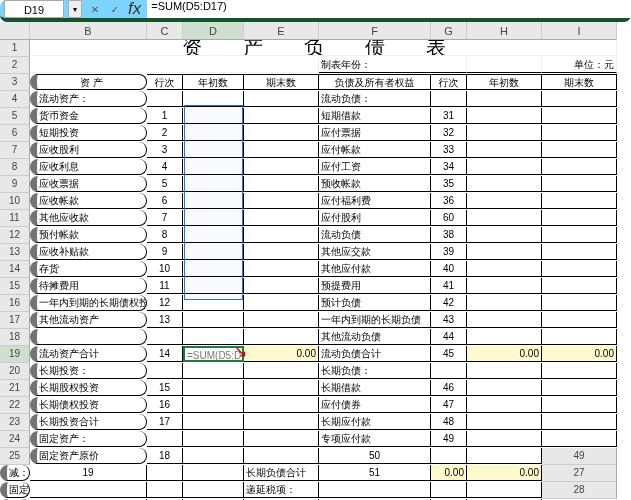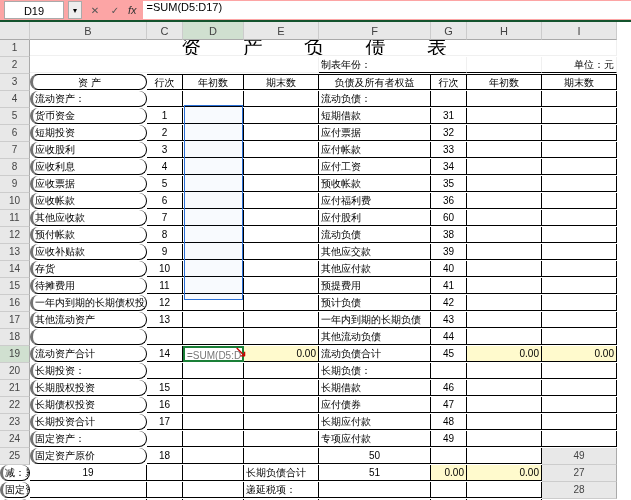--- a/index.html
+++ b/index.html
@@ -1,35 +1,35 @@
 <!DOCTYPE html>
 <html><head>
 <meta charset="utf-8">
 <style>
 * { box-sizing: border-box; margin: 0; padding: 0; }
 body { font-family: "Microsoft YaHei", SimSun, Arial, sans-serif; font-size: 11px; background: #fff; color: #000; }
-.namebox-bar { display: flex; align-items: center; height: 22px; border-bottom: 2px solid #14532d; background: #fca5a5; }
+.namebox-bar { display: flex; align-items: center; height: 22px; border-bottom: 4px solid #14532d; background: #7dd3fc; border-radius: 7px; }
 .namebox { width: 60px; height: 18px; border: 1px solid #aaa; background: #fff; margin: 0 4px; text-align: center; line-height: 18px; font-size: 11px; }
 .nb-dd { width: 14px; height: 18px; border: 1px solid #aaa; background: #eee; display: flex; align-items: center; justify-content: center; font-size: 8px; }
 .fx-icons { display: flex; gap: 6px; margin: 0 6px; align-items: center; }
 .fx-btn { width: 14px; height: 14px; display: flex; align-items: center; justify-content: center; font-size: 10px; color: #555; }
-.fx-label { font-style: italic; font-size: 11px; color: #333; }
+.fx-label { font-style: italic; font-size: 17px; color: #333; }
 .formula-input { flex: 1; height: 18px; padding: 0 4px; font-size: 11px; background: #fff; }
 .grid { display: grid; grid-template-columns: 30px 117px 36px 61px 75px 112px 36px 75px 75px; }
 .colhdr { background: #e8e8e8; border-right: 1px solid #ccc; border-bottom: 1px solid #aaa; text-align: center; font-size: 11px; height: 18px; line-height: 18px; color: #444; }
 .colhdr.active { background: #d0e0d0; }
 .rowhdr { background: #e8e8e8; border-right: 1px solid #aaa; border-bottom: 1px solid #ccc; text-align: center; font-size: 10px; line-height: 16px; color: #444; }
 .rowhdr.active { background: #d0e0d0; }
 .cell { border-right: 1px solid #f0f0f0; border-bottom: 1px solid #f0f0f0; height: 16px; line-height: 15px; padding: 0 2px; font-size: 10px; overflow: hidden; white-space: nowrap; position: relative; }
 .bdr-r { border-right: 1px solid #000; }
-.bdr-l { border-left: 3px solid #737373; border-radius: 8px; }
+.bdr-l { border-left: 7px solid #737373; border-radius: 8px; }
 .bdr-t { border-top: 1px solid #000; }
 .bdr-b { border-bottom: 1px solid #000; }
 .center { text-align: center; }
-.title-text { font-size: 20px; letter-spacing: 18px; font-family: Liberation Sans, sans-serif; text-align: center; }
+.title-text { font-size: 20px; letter-spacing: 18px; font-family: Liberation Serif, serif; text-align: center; }
 .sel-cell { background: #fff; border: 2px solid #1a7f37 !important; position: relative; z-index: 2; color: #777; }
 .sum-range { border: 1px solid #2a6fd6; background: rgba(42,111,214,0.03); position: absolute; pointer-events: none; z-index: 1; }
 .zero { background: #fffacd; text-align: right; }
 .arrow { position: absolute; font-size: 16px; color: #c00; z-index: 10; }
 .grid-wrap { position: relative; }
 </style>
 </head>
 <body>
 
 <div class="namebox-bar">

